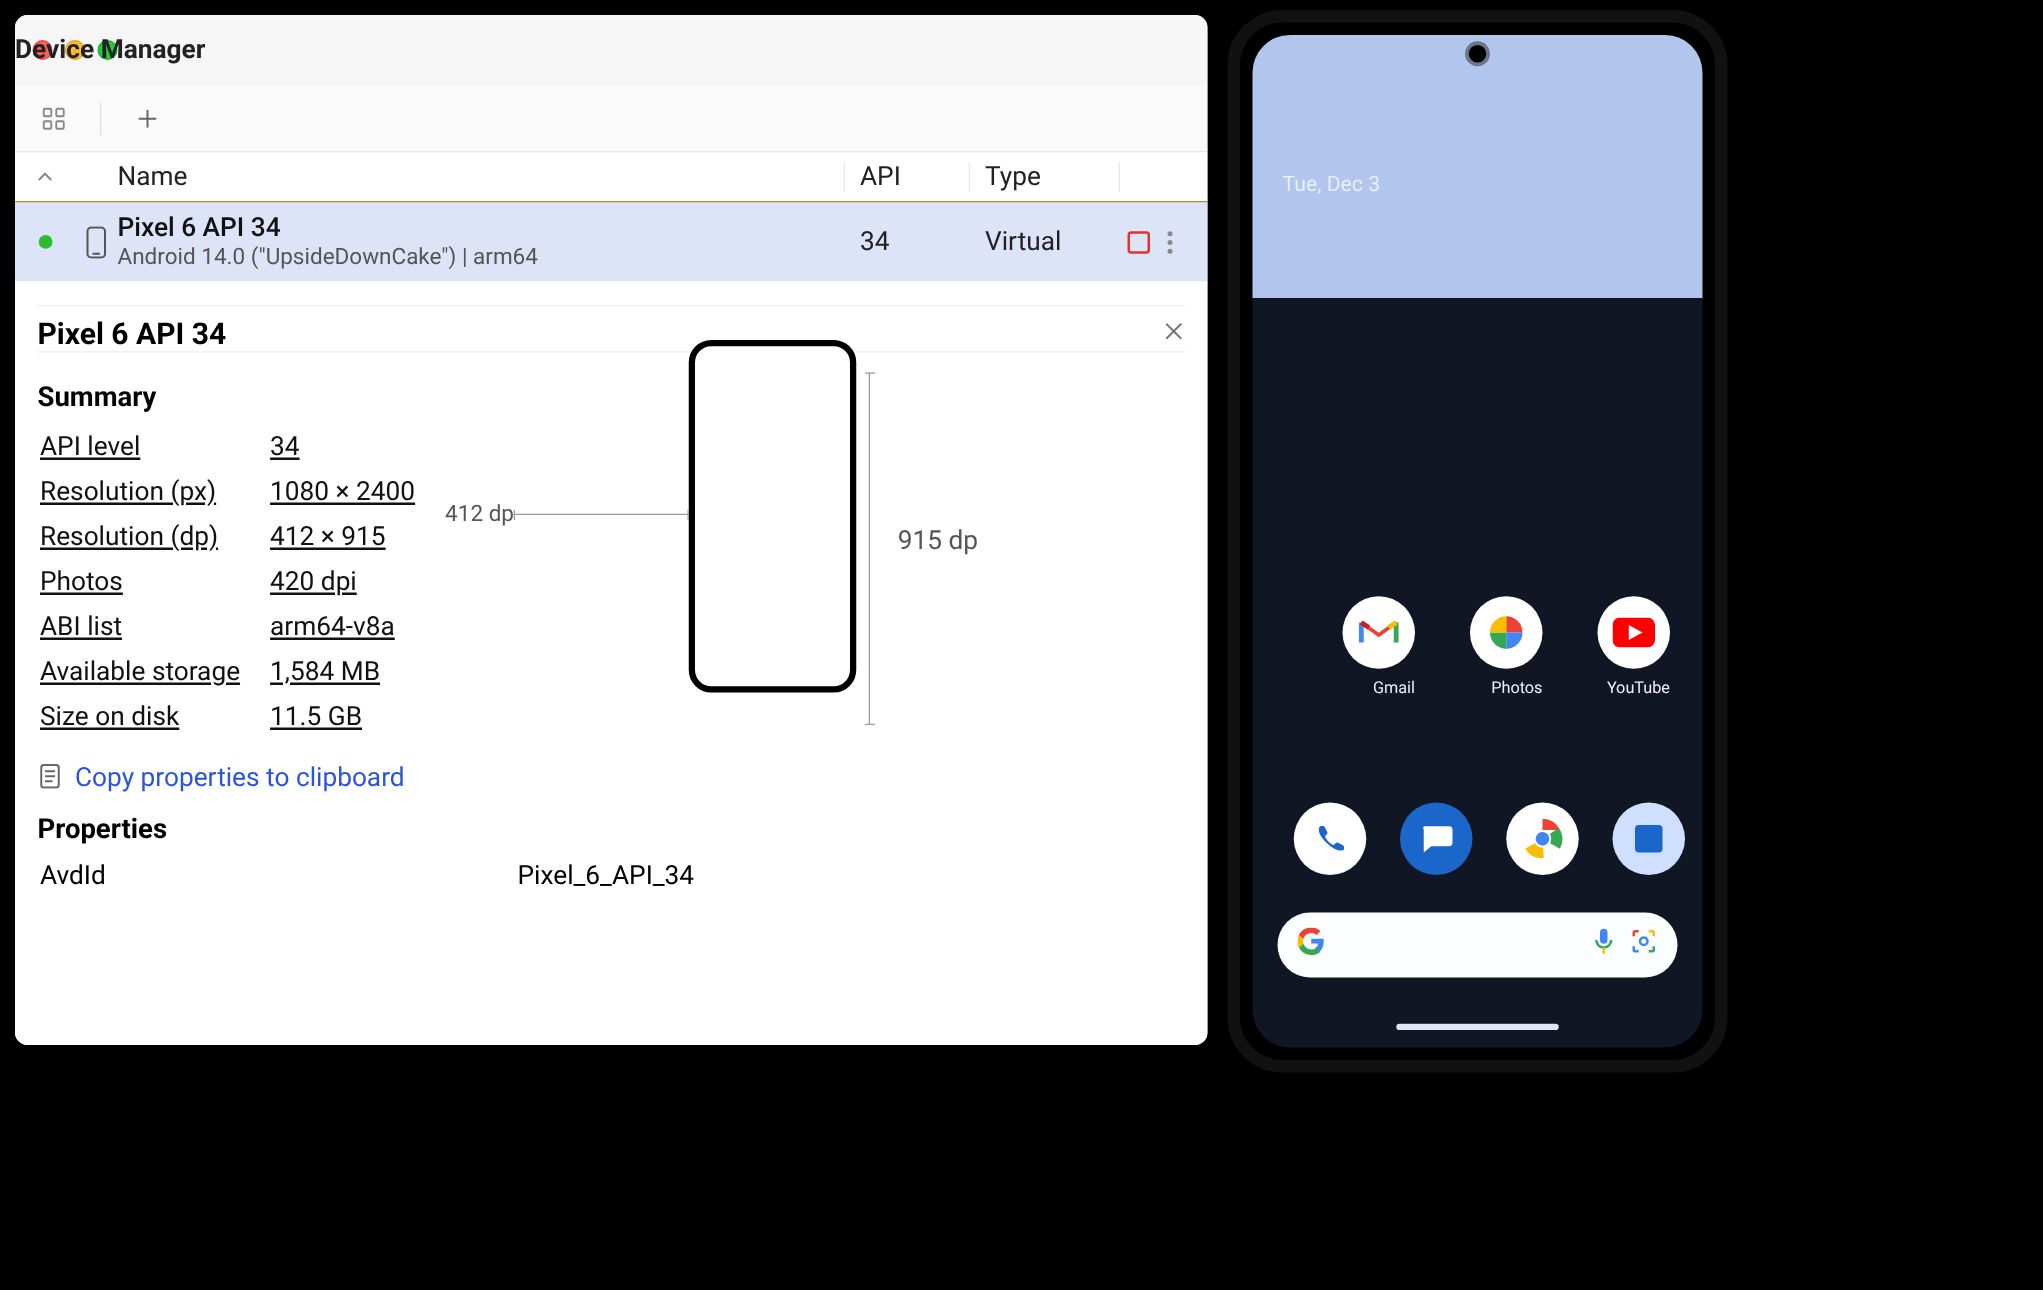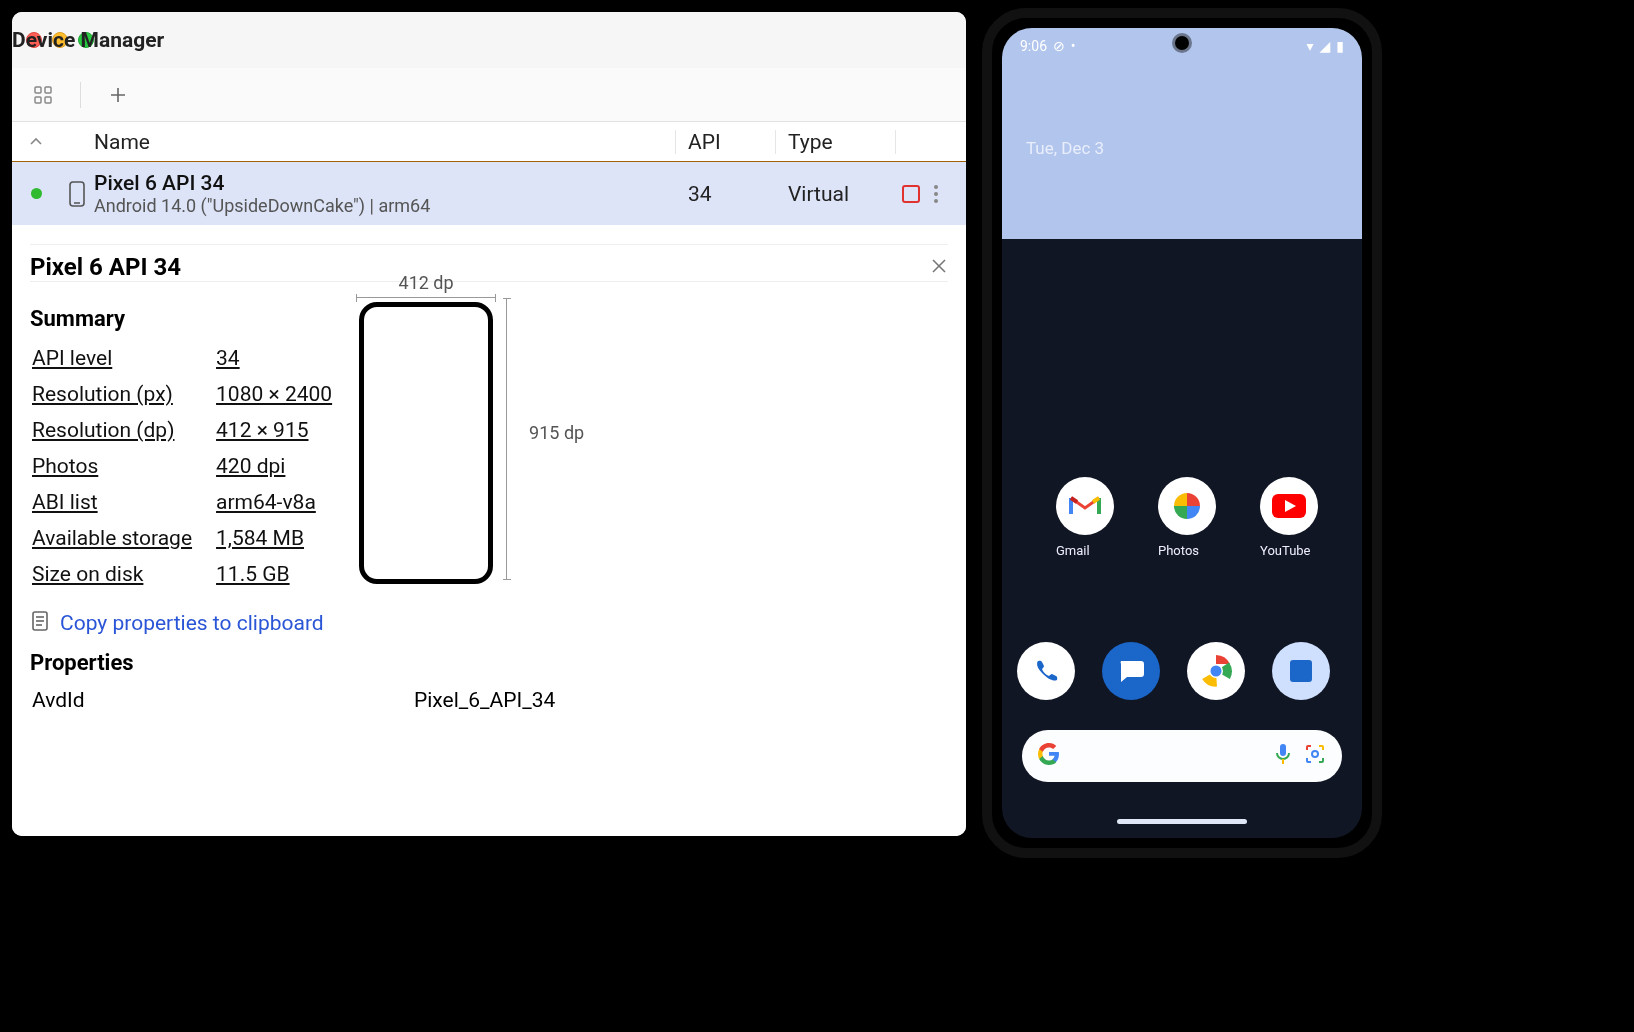--- a/index.html
+++ b/index.html
@@ -64,27 +64,27 @@
   .detail-title { font-size: 24px; font-weight: 700; }
   .close-x { font-size: 22px; color: #666; }
   .section-title { font-size: 22px; font-weight: 700; margin-top: 14px; margin-bottom: 8px; }
 
   .summary-wrap { display:flex; gap: 22px; border-top:1px solid #eee; padding-top:10px;}
   .summary-table { font-size: 21px; color:#111;text-decoration:underline; }
   .summary-table tr td:first-child { padding-right: 22px; white-space: nowrap; }
   .summary-table tr td { padding: 5px 0; }
 
   .shape-wrap { display:flex; align-items:flex-start; margin-top:-20px; }
-  .shape-col { display:flex; flex-direction:column; align-items:center; }
+  .shape-col { display:flex; flex-direction:row; align-items:center; }
   .wlabel { font-size: 18px; color:#555; margin-bottom:4px; }
   .wline { width: 140px; height: 0; border-top:1px solid #999; position:relative; margin-bottom:4px; }
   .wline::before, .wline::after { content:''; position:absolute; top:-4px; width:0; height:8px; border-left:1px solid #999; }
   .wline::before { left:0; } .wline::after { right:0; }
   .phone-rect { width: 134px; height: 282px; border: 5px solid #000; border-radius: 18px; background:#fff; }
-  .hlabel { font-size:18px; color:#555; margin-left:16px; align-self:center; }
+  .hlabel { font-size:21px; color:#555; margin-left:16px; align-self:center; }
   .hline { width:0; height:282px; border-left:1px solid #999; margin:26px 6px 0 10px; position:relative; }
   .hline::before, .hline::after { content:''; position:absolute; left:-4px; width:8px; height:0; border-top:1px solid #999; }
   .hline::before { top:0; } .hline::after { bottom:0; }
 
   .copy-link { display:flex; align-items:center; gap:10px; color:#2a55d6; font-size:21px; margin-top:16px; }
   .copy-ico { color:#5a5a5a; }
 
   .props-title { font-size:22px; font-weight:700; margin-top:14px; }
   .props-table { font-size:21px; margin-top:6px; width:100%; }
   .props-table td:first-child { width: 380px; padding:5px 0; }
@@ -97,21 +97,21 @@
   .camera { position:absolute; top:18px; left:50%; transform:translateX(-50%); width:14px; height:14px;
             background:#000; border-radius:50%; z-index:5; box-shadow: 0 0 0 3px rgba(0,0,0,0.4);}
   .sbar { position:absolute; top:0; left:0; right:0; height:36px; display:flex; justify-content:space-between;
           align-items:center; padding:0 18px; color:#fff; font-size:14px; z-index:4; }
   .sicons { display:flex; gap:6px; align-items:center; }
   .dateline { position:absolute; top:110px; left:24px; color:#e8eefc; font-size:17px; z-index:4; }
 
   .approw { position:absolute; left:10px; right:10px; display:flex; justify-content:space-around; }
   .approw.top { bottom: 280px; justify-content:flex-end; gap:26px; padding-right:16px; }
   .approw.bot { bottom: 138px; }
-  .app { display:flex; flex-direction:column; align-items:flex-start; width:76px; }
+  .app { display:flex; flex-direction:column; align-items:flex-end; width:76px; }
   .app .bubble { width:58px; height:58px; border-radius:50%; background:#fff; display:flex; align-items:center; justify-content:center; font-size:28px; }
   .app .label { color:#eef; font-size:13px; margin-top:8px; }
 
   .searchbar { position:absolute; bottom:56px; left:20px; right:20px; height:52px; background:#fcfdff;
                border-radius:28px; display:flex; align-items:center; padding:0 16px; justify-content:space-between; }
   .searchbar .left, .searchbar .right { display:flex; gap:12px; align-items:center; font-size:22px; }
   .navbar { position:absolute; bottom:14px; left:50%; transform:translateX(-50%); width:130px; height:5px;
             background:#dfe6f5; border-radius:4px; }
 
 </style>
@@ -265,32 +265,20 @@
           </tr>
     </tbody>
       </table>
   </div>
 </div>
 
 <div class="emu">
   <div class="camera"></div>
   <div class="screen">
 
-    <div class="sbar">
-      <div class="sicons">
-        <span>9:06</span>
-        <span>⊘</span>
-        <span>•</span>
-      </div>
-      <div class="sicons">
-        <span>▾</span>
-        <span>◢</span>
-        <span>▮</span>
-      </div>
-    </div>
 
     <div class="dateline">Tue, Dec 3</div>
 
     <div class="approw top">
       <div class="app">
         <div class="bubble">
           <svg width="32" height="24" viewBox="0 0 32 24">
               <path d="M2 4 L16 14 L30 4" fill="none" stroke="#ea4335" stroke-width="3"></path>
               <path d="M2 4 V20" stroke="#4285f4" stroke-width="4"></path>
               <path d="M30 4 V20" stroke="#34a853" stroke-width="4"></path>

